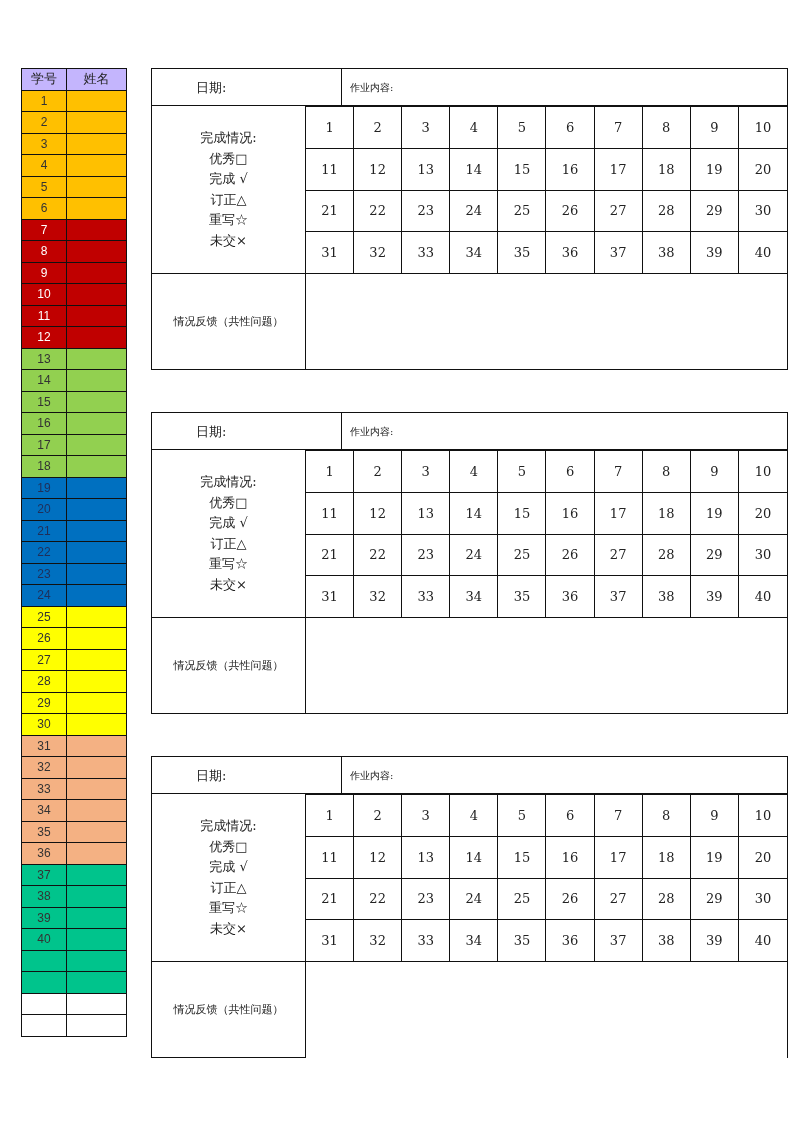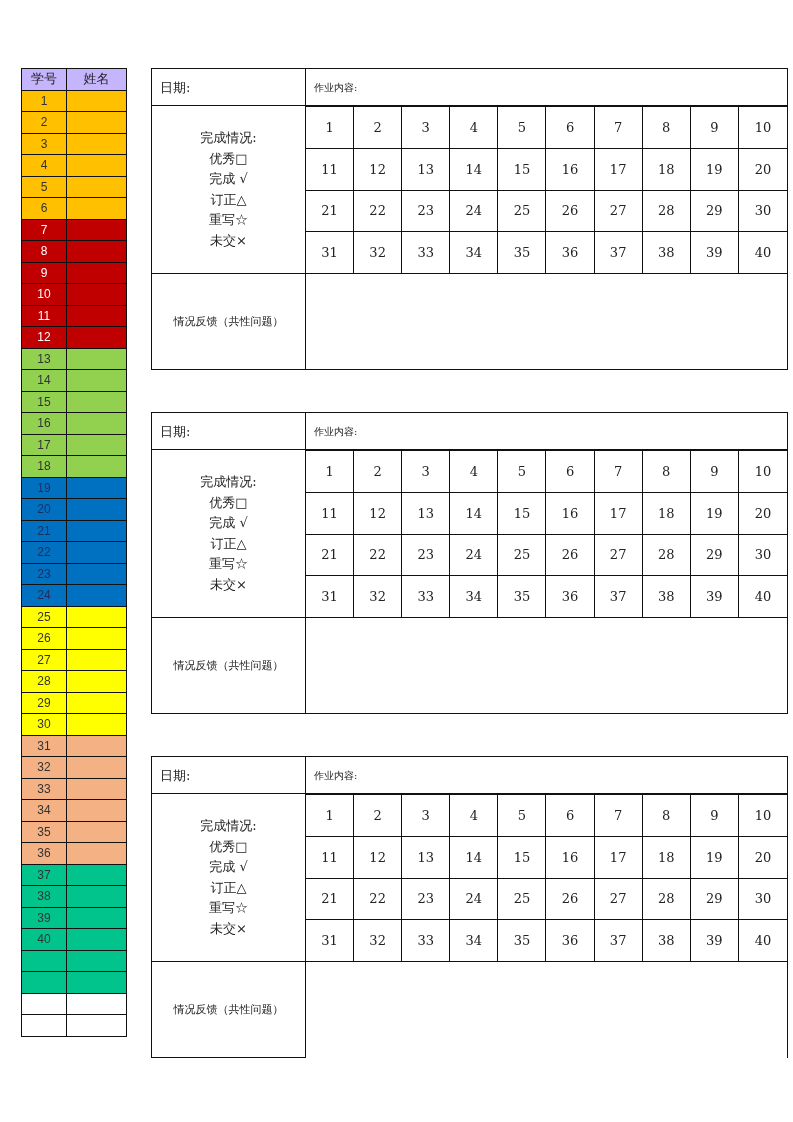--- a/index.html
+++ b/index.html
@@ -2,21 +2,21 @@
 <html><head>
 <meta charset="utf-8">
 <style>
   html,body{margin:0;padding:0;background:#fff;}
   body{width:793px;height:1122px;position:relative;overflow:hidden;font-family:"DejaVu Serif","Liberation Serif",serif;color:#222;}
   .roster{position:absolute;left:21px;top:68px;width:106px;border-collapse:collapse;font-family:"Liberation Sans","DejaVu Sans",sans-serif;}
   .roster td,.roster th{border:1px solid #111;height:20.5px;padding:0;font-size:12px;text-align:center;font-weight:normal;}
   .roster th{background:#c4b5fd;color:#222;font-family:"DejaVu Sans",sans-serif;font-size:13px;}
   .roster td.num{width:44px;}
   .block{position:absolute;left:151px;width:637px;}
-  .hdr{display:flex;height:37px;border:1px solid #111;border-bottom:none;box-sizing:border-box;}
+  .hdr{display:flex;height:37px;border:1px solid #111;border-bottom:none;box-sizing:border-box;padding-left:36px;}
   .hdr .date{width:154px;border-right:1px solid #111;box-sizing:border-box;padding-left:8px;line-height:37px;font-size:13px;}
   .hdr .content{flex:1;padding-left:8px;line-height:37px;font-size:10px;}
   .mid{display:flex;border:1px solid #111;border-bottom:none;box-sizing:border-box;height:168px;}
   .legend{width:154px;border-right:1px solid #111;box-sizing:border-box;display:flex;flex-direction:column;align-items:center;justify-content:center;font-size:13px;line-height:20.5px;}
   .grid{flex:1;display:grid;grid-template-columns:repeat(10,1fr);grid-template-rows:repeat(4,1fr);}
   .grid div{border-right:1px solid #111;border-top:1px solid #111;display:flex;align-items:center;justify-content:center;font-size:13px;}
   .grid div:nth-child(10n){border-right:none;}
   .grid div:nth-child(-n+10){border-top:1px solid #111;}
   .foot{display:flex;border:1px solid #111;box-sizing:border-box;height:97px;}
   .foot .lbl{width:154px;border-right:1px solid #111;box-sizing:border-box;display:flex;align-items:center;justify-content:center;font-size:11px;}

